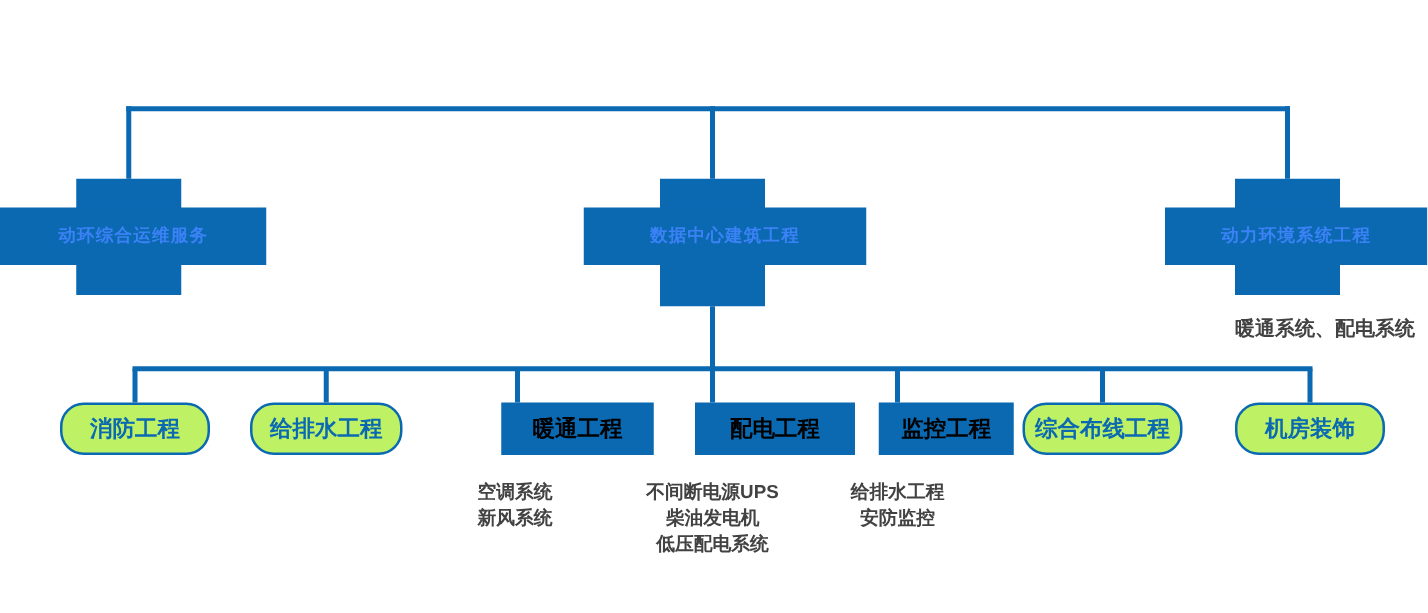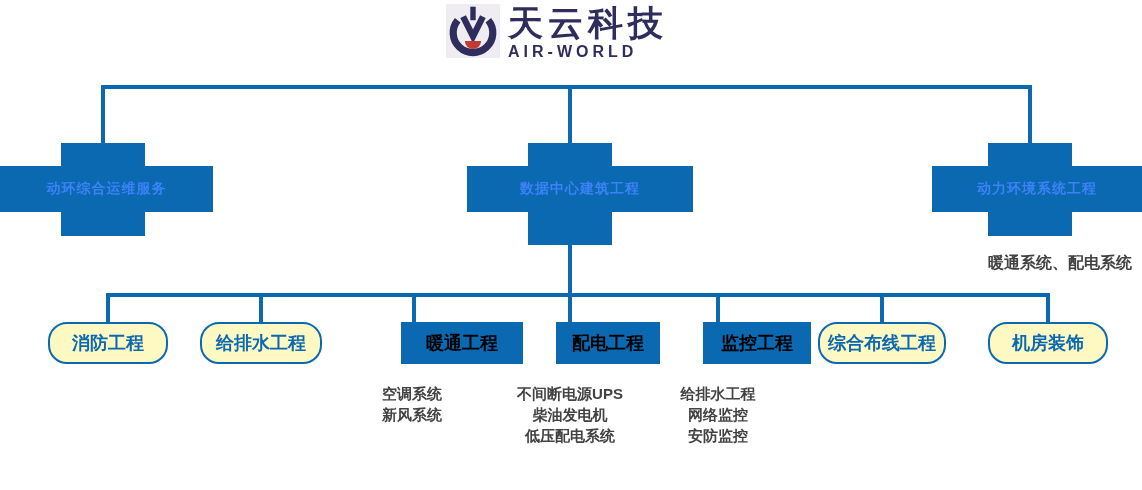--- a/index.html
+++ b/index.html
@@ -25,49 +25,35 @@
   
   .bar{position:absolute;background:var(--blue);}
   .cross-label{position:absolute;display:flex;align-items:center;justify-content:center;
     color:#3b82f6;font-size:14px;font-weight:bold;letter-spacing:1px;white-space:nowrap;}
 
   
   .node{position:absolute;top:322px;height:42px;box-sizing:border-box;
     display:flex;align-items:center;justify-content:center;
     font-size:18px;font-weight:bold;white-space:nowrap;}
   .node.solid{background:var(--blue);color:#000000;margin-left:48px;}
-  .node.outlined{background:#fef9c3;border:2px solid var(--blue);color:var(--blue);border-radius:19px;}
+  .node.outlined{background:#bef264;border:2px solid var(--blue);color:var(--blue);border-radius:19px;}
 
   
   .sublist{position:absolute;top:383px;text-align:center;
     font-size:15px;font-weight:bold;color:var(--gray);line-height:21px;}
 
   
   .branch-subtitle{position:absolute;left:928px;top:253px;width:204px;text-align:right;
     font-size:16px;font-weight:bold;color:var(--gray);white-space:nowrap;}
 </style>
 </head>
 <body>
 
 <div class="canvas">
 
-  <div class="logo">
-    <div class="logo-icon">
-      <svg width="54" height="54" viewBox="0 0 60 60" aria-hidden="true">
-        <path d="M13 18 A 22 22 0 1 0 47 18" fill="none" stroke="#2e2d5c" stroke-width="8"></path>
-        <rect x="27" y="3" width="6" height="15" fill="#2e2d5c"></rect>
-        <path d="M19 14 L30 36 L41 14" fill="none" stroke="#2e2d5c" stroke-width="7"></path>
-        <path d="M21 41 a9 9 0 0 0 18 0 z" fill="#c23a30"></path>
-      </svg>
-    </div>
-    <div class="logo-text">
-      <div class="logo-cn">天云科技</div>
-      <div class="logo-en">AIR-WORLD</div>
-    </div>
-  </div>
 
   <div class="line" style="left:101px;top:85px;width:931px;height:4px;"></div>
   <div class="line" style="left:101px;top:85px;width:4px;height:58px;"></div>
   <div class="line" style="left:568px;top:85px;width:4px;height:58px;"></div>
   <div class="line" style="left:1028px;top:85px;width:4px;height:58px;"></div>
 
   <div class="bar" style="left:61px;top:143px;width:84px;height:93px;"></div>
   <div class="bar" style="left:0;top:166px;width:213px;height:46px;"></div>
   <div class="cross-label" style="left:0;top:166px;width:213px;height:46px;">动环综合运维服务</div>
 
@@ -87,35 +73,34 @@
   <div class="line" style="left:259px;top:295px;width:4px;height:27px;"></div>
   <div class="line" style="left:412px;top:295px;width:4px;height:27px;"></div>
   <div class="line" style="left:568px;top:295px;width:4px;height:27px;"></div>
   <div class="line" style="left:716px;top:295px;width:4px;height:27px;"></div>
   <div class="line" style="left:880px;top:295px;width:4px;height:27px;"></div>
   <div class="line" style="left:1046px;top:295px;width:4px;height:27px;"></div>
 
   <div class="node outlined" style="left:48px;width:120px;">消防工程</div>
   <div class="node outlined" style="left:200px;width:122px;">给排水工程</div>
   <div class="node solid" style="left:353px;width:122px;">暖通工程</div>
-  <div class="node solid" style="left:508px;width:104px;">配电工程</div>
+  <div class="node solid" style="left:508px;width:128px;">配电工程</div>
   <div class="node solid" style="left:655px;width:108px;">监控工程</div>
   <div class="node outlined" style="left:818px;width:128px;">综合布线工程</div>
   <div class="node outlined" style="left:988px;width:120px;">机房装饰</div>
 
   <div class="sublist" style="left:341px;width:142px;">
     <div>空调系统</div>
     <div>新风系统</div>
   </div>
 
   <div class="sublist" style="left:496px;width:148px;">
     <div>不间断电源UPS</div>
     <div>柴油发电机</div>
     <div>低压配电系统</div>
   </div>
 
   <div class="sublist" style="left:645px;width:146px;">
     <div>给排水工程</div>
-    <div>网络监控</div>
     <div>安防监控</div>
   </div>
 
 </div>
 
 </body></html>

